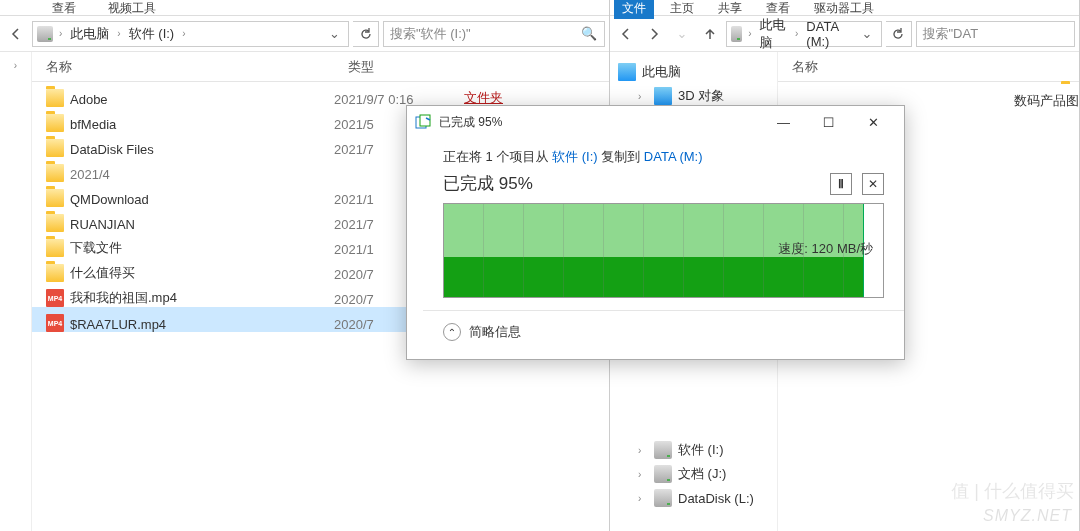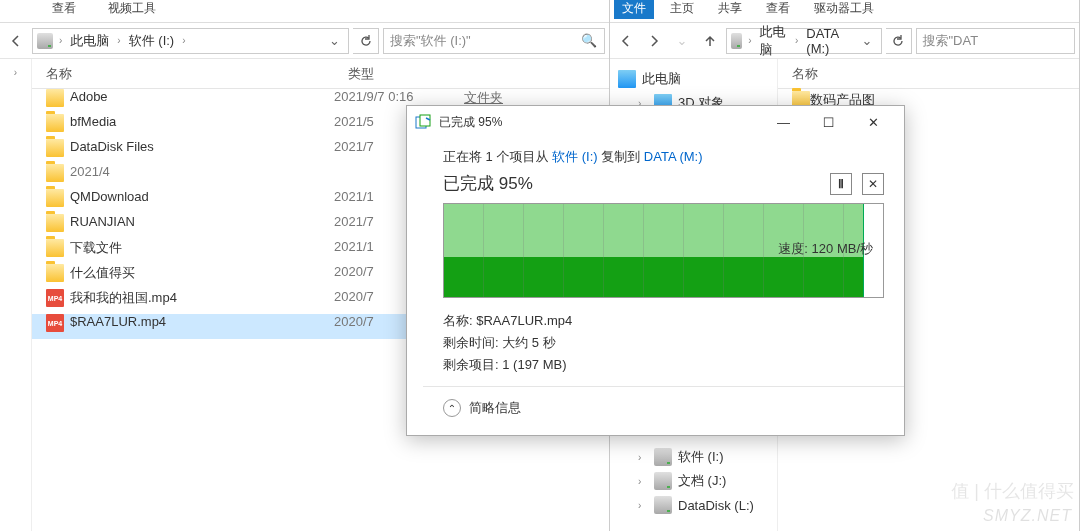--- a/index.html
+++ b/index.html
@@ -4,21 +4,21 @@
 <style>
   * { box-sizing: border-box; font-family: "Microsoft YaHei", "Segoe UI", sans-serif; }
   body { margin: 0; width: 1080px; height: 531px; overflow: hidden; background: #fff; font-size: 13px; color: #333; position: relative; }
 
   .windows { display: flex; width: 100%; height: 100%; position: absolute; top: 0; left: 0; }
   .win { display: flex; flex-direction: column; border-right: 1px solid #ccc; height: 100%; }
   .winL { flex: 0 0 610px; }
   .winR { flex: 1; }
 
   
-  .ribbon { height: 23px; background: #fff; border-bottom: 1px solid #ddd; position: relative; }
+  .ribbon { height: 16px; background: #fff; border-bottom: 1px solid #ddd; position: relative; }
   .ribbon .tab { position: absolute; top: -2px; font-size: 12px; color: #444; padding: 2px 8px; }
   .ribbon .tabActive { background: #1979ca; color: #fff; }
 
   
   .addr { display: flex; align-items: center; height: 36px; border-bottom: 1px solid #e5e5e5; padding: 0 4px; gap: 4px; }
   .navbtn { width: 24px; height: 24px; display: flex; align-items: center; justify-content: center; color: #777; cursor: pointer; }
   .navbtn.disabled { color: #ccc; }
   .breadcrumb { flex: 1; display: flex; align-items: center; border: 1px solid #ccc; height: 26px; padding: 0 4px; gap: 4px; background:#fff;}
   .bc-icon { width: 16px; height: 16px; }
   .bc-part { color: #333; padding: 0 2px; cursor: pointer; }
@@ -33,37 +33,37 @@
   .navpane { width: 32px; border-right: 1px solid #eee; background:#fff; padding-top:8px; display:flex; flex-direction:column; align-items:center; gap:10px;}
   .navpane .chev { font-size:10px; color:#888; cursor:pointer;}
 
   .content { flex: 1; display: flex; flex-direction: column; }
   .headers { display: flex; height: 30px; border-bottom: 1px solid #e5e5e5; align-items: center; color:#555;}
   .headers .col { padding-left: 14px; cursor:pointer;}
   .colName { flex: 0 0 302px;} 
   .colDate { flex: 0 0 130px;}
   .colType { flex: 1;}
   .rows { flex:1; overflow:hidden;}
-  .row { display: flex; height: 25px; align-items: flex-start; cursor:pointer;}
+  .row { display: flex; height: 25px; align-items: flex-end; cursor:pointer;}
   .row.selected { background: #cce8ff; }
   .row .icon { width: 18px; height: 18px; margin: 0 6px 0 14px; }
   .row .fname { flex: 0 0 264px; white-space: nowrap; overflow:hidden;}
   .row .fdate { flex: 0 0 130px; color:#777; white-space:nowrap;}
-  .row .ftype { flex: 1; color:#737373;text-decoration:underline;}
+  .row .ftype { flex: 1; color:#b91c1c;text-decoration:underline;}
 
   
   .winR .body { }
   .winR .tree { width: 168px; border-right:1px solid #eee; padding:8px 0;}
   .tree .node { display:flex; align-items:center; height:24px; padding-left:8px; gap:6px; cursor:pointer; white-space:nowrap;}
   .tree .node.indent1 { padding-left: 28px;}
   .tree .node .ticon{width:18px;height:18px;}
   .winR .content2 { flex:1; }
   .winR .headers2 { height:30px; border-bottom:1px solid #e5e5e5; display:flex; align-items:center; color:#555; padding-left:14px;}
   .winR .rows2 { padding:2px 0;}
-  .winR .row2 { display:flex; height:25px; align-items:flex-start; padding-left:14px; cursor:pointer;}
+  .winR .row2 { display:flex; height:25px; align-items:flex-end; padding-left:14px; gap:8px; cursor:pointer;flex-direction:column;}
 
   
   .foldericon { background: linear-gradient(#ffe9a2,#fac232); border-radius:1px; position:relative; }
   .foldericon::before{content:"";position:absolute;top:-3px;left:0;width:9px;height:3px;background:#fac232;border-radius:1px 1px 0 0;}
   .mp4icon { background:#e74c3c; color:#fff; font-size:7px; font-weight:bold; display:flex;align-items:center;justify-content:center; border-radius:1px;}
   .driveicon { background: linear-gradient(#e0e0e0,#a8a8a8); border-radius:2px; position:relative;}
   .driveicon::after{content:"";position:absolute;right:2px;bottom:2px;width:3px;height:2px;background:#4caf50;}
   .pcicon { background: linear-gradient(#7ecef4,#2196f3); border-radius:1px;}
 
   
@@ -345,25 +345,20 @@
           <div></div>
           <div></div>
           <div></div>
           <div></div>
           <div></div>
           <div></div>
           <div></div>
         </div>
       <div class="speed">速度: 120 MB/秒</div>
     </div>
-    <div class="details">
-      <div><span>名称: </span><span>$RAA7LUR.mp4</span></div>
-      <div><span>剩余时间: </span><span>大约 5 秒</span></div>
-      <div><span>剩余项目: </span><span>1 (197 MB)</span></div>
-    </div>
     <div class="separator"></div>
     <div class="lessinfo">
       <span class="chev2">⌃</span>
       <span>简略信息</span>
     </div>
   </div>
 </div>
 
 <div class="watermark2">值 | 什么值得买</div>
 <div class="watermark">SMYZ.NET</div>

